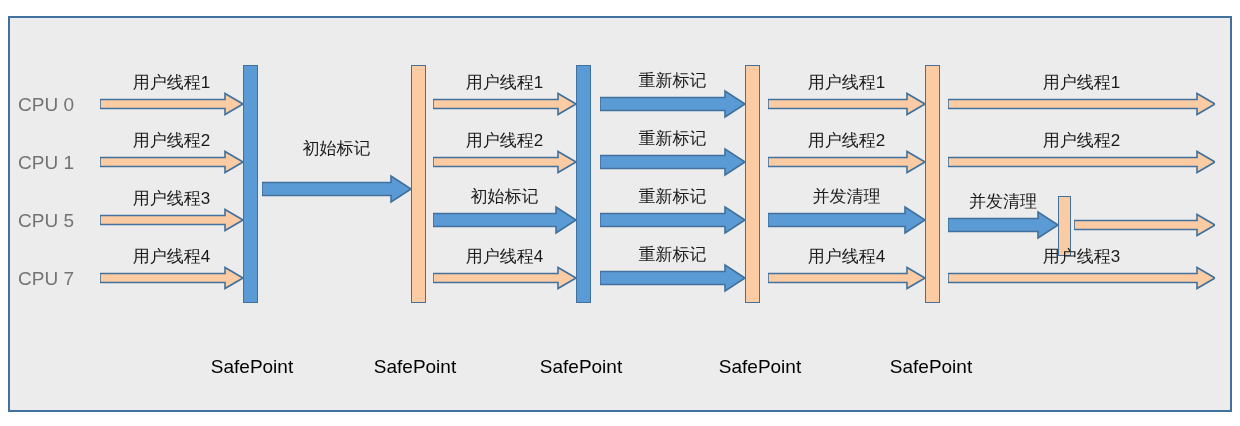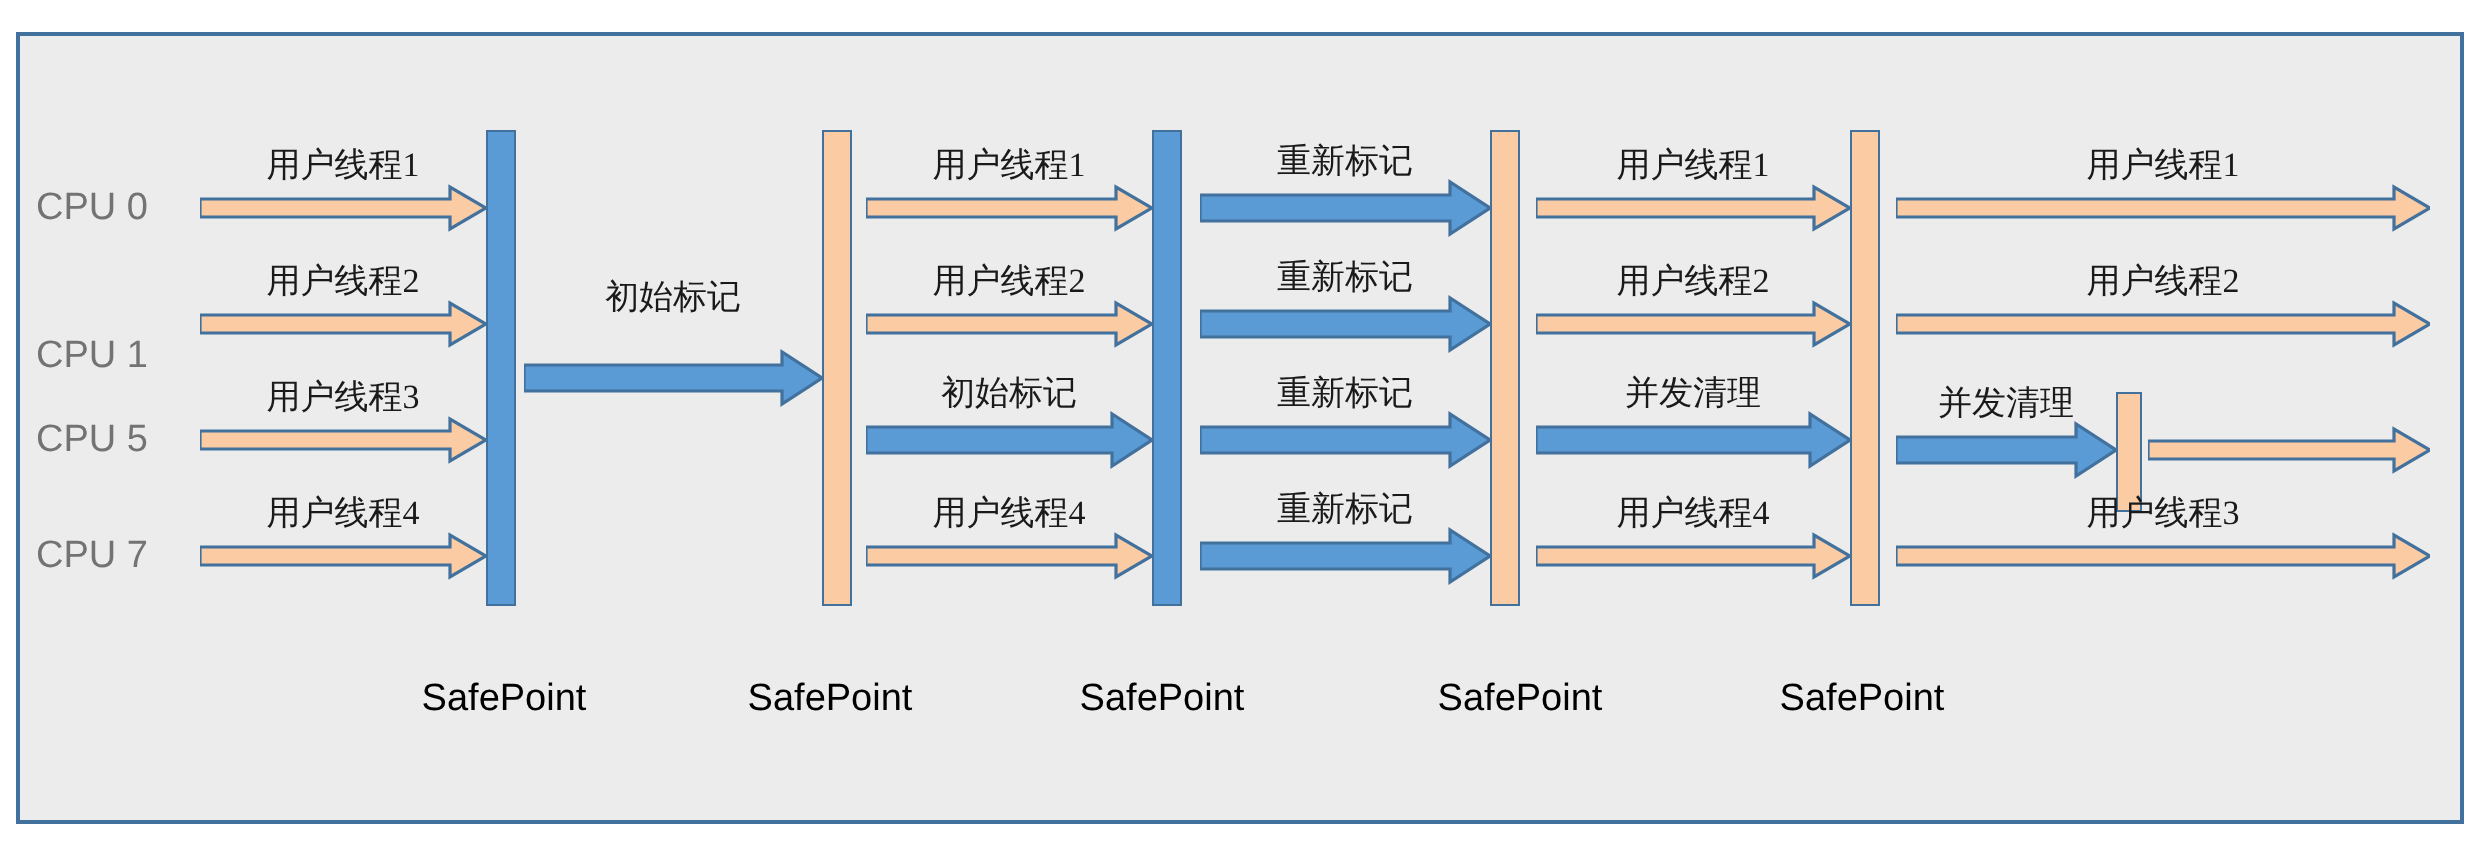--- a/index.html
+++ b/index.html
@@ -40,44 +40,44 @@
   }
   .sp-bar.blue   { background: #5B9BD5; }
   .sp-bar.peach  { background: #FBCBA3; }
   .sp-label {
     position: absolute;
     font-size: 19px;
     color: #000000;
     white-space: nowrap;
     transform: translateX(-50%);
     line-height: 1;
+    margin-top: 17px;
   }
   .arrow-wrap {
     position: absolute;
     transform: translateY(-50%);
   }
   .arrow-wrap svg { display: block; }
   .arrow-label {
     position: absolute;
     font-size: 17px;
     color: #1a1a1a;
     white-space: nowrap;
     transform: translateX(-50%);
     line-height: 1;
-    font-family: Liberation Serif, serif;
   }
 </style>
 </head>
 <body>
 
 <div id="canvas">
   <div id="frame"></div>
   <div id="layer">
       <div class="cpu-label" style="left: 18px; top: 104px;">CPU 0</div>
-      <div class="cpu-label" style="left: 18px; top: 162px; margin-top: 16px;">CPU 1</div>
+      <div class="cpu-label" style="left: 18px; top: 162px;">CPU 1</div>
       <div class="cpu-label" style="left: 18px; top: 220px;">CPU 5</div>
       <div class="cpu-label" style="left: 18px; top: 278px;">CPU 7</div>
       <div class="sp-bar blue" style="left: 243px; top: 65px; width: 15px; height: 238px;"></div>
       <div class="sp-bar peach" style="left: 411px; top: 65px; width: 15px; height: 238px;"></div>
       <div class="sp-bar blue" style="left: 576px; top: 65px; width: 15px; height: 238px;"></div>
       <div class="sp-bar peach" style="left: 745px; top: 65px; width: 15px; height: 238px;"></div>
       <div class="sp-bar peach" style="left: 925px; top: 65px; width: 15px; height: 238px;"></div>
       <div class="sp-bar peach" style="left: 1058px; top: 196px; width: 13px; height: 60px;"></div>
       <div class="sp-label" style="left: 252px; top: 340px;">SafePoint</div>
       <div class="sp-label" style="left: 415px; top: 340px;">SafePoint</div>

